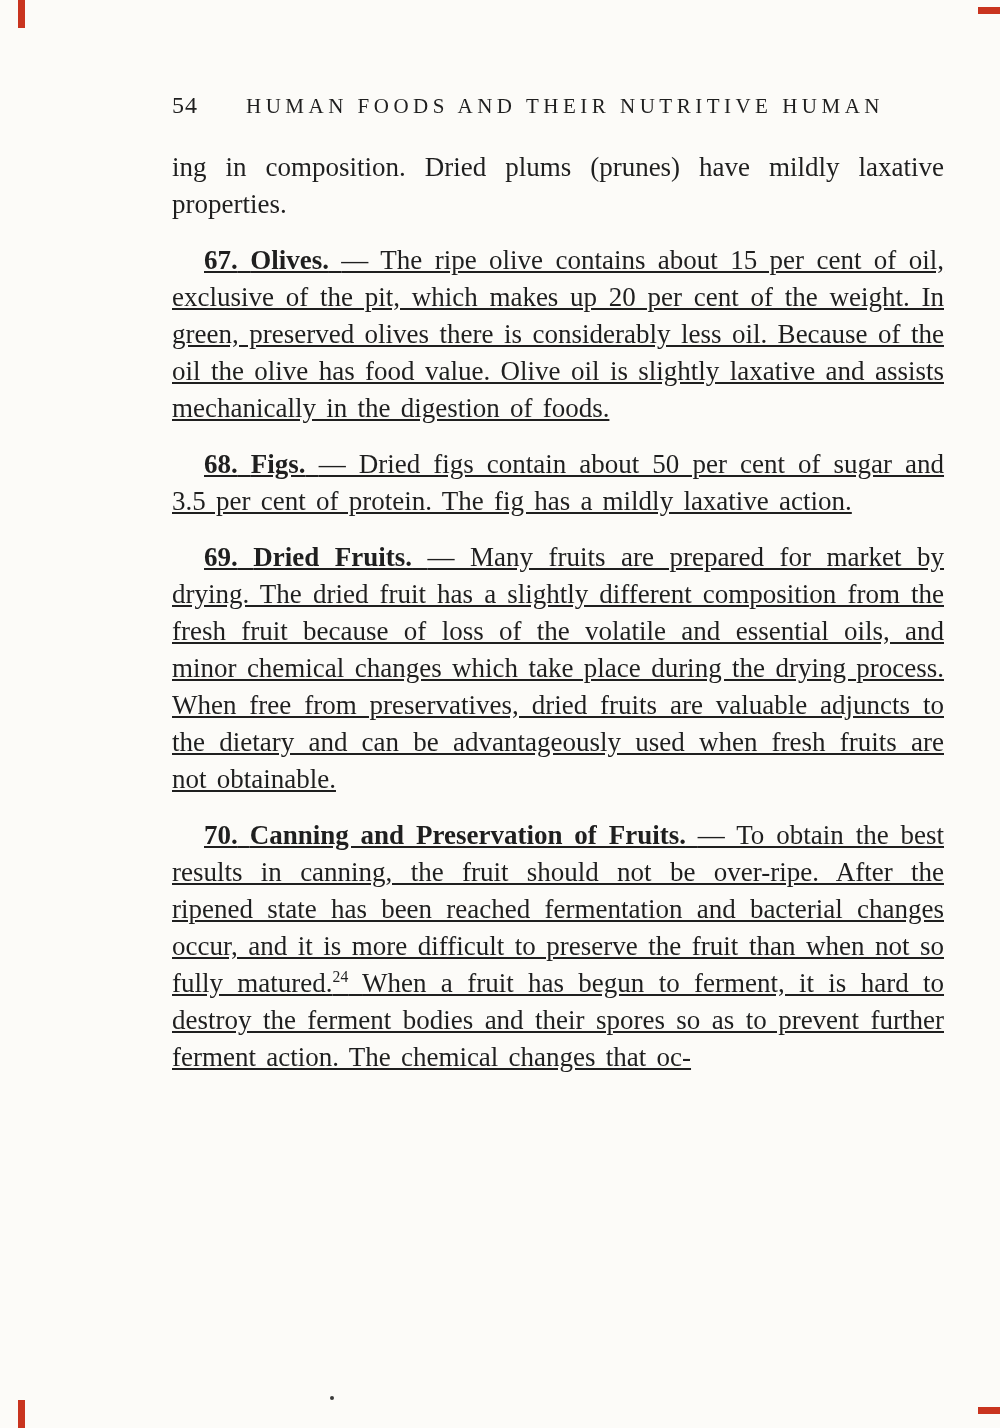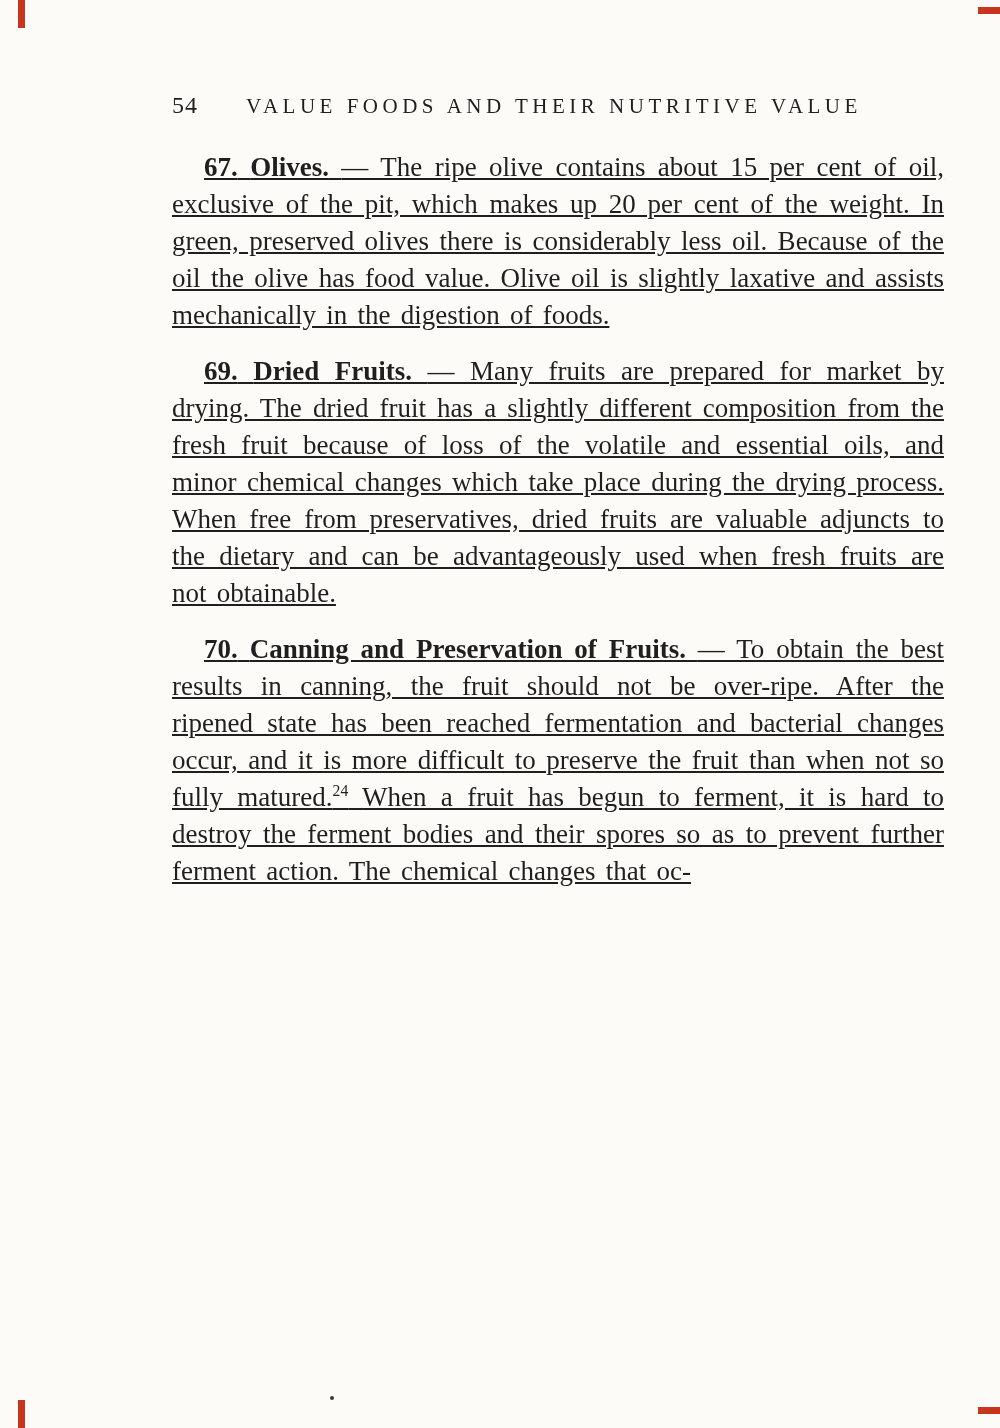--- a/index.html
+++ b/index.html
@@ -80,25 +80,27 @@
   <div class="mark mark-tl"></div>
   <div class="mark mark-tr"></div>
   <div class="mark mark-bl"></div>
   <div class="mark mark-br"></div>
   <div class="speck"></div>
 
   <div class="content">
 
     <div class="header">
       <span class="pagenum">54</span>
-      <span class="running-title">VALUE FOODS AND THEIR NUTRITIVE VALUE</span>
+      <span class="running-title">HUMAN FOODS AND THEIR NUTRITIVE HUMAN</span>
     </div>
 
+    <p class="para"><span>ing in composition. Dried plums (prunes) have mildly laxative properties.</span></p>
 
     <p class="para indent"><span class="num">67.</span> <span class="heading">Olives.</span> <span>— The ripe olive contains about 15 per cent of oil, exclusive of the pit, which makes up 20 per cent of the weight. In green, preserved olives there is considerably less oil. Because of the oil the olive has food value. Olive oil is slightly laxative and assists mechanically in the digestion of foods.</span></p>
 
+    <p class="para indent"><span class="num">68.</span> <span class="heading">Figs.</span> <span>— Dried figs contain about 50 per cent of sugar and 3.5 per cent of protein. The fig has a mildly laxative action.</span></p>
 
     <p class="para indent"><span class="num">69.</span> <span class="heading">Dried Fruits.</span> <span>— Many fruits are prepared for market by drying. The dried fruit has a slightly different composition from the fresh fruit because of loss of the volatile and essential oils, and minor chemical changes which take place during the drying process. When free from preservatives, dried fruits are valuable adjuncts to the dietary and can be advantageously used when fresh fruits are not obtainable.</span></p>
 
     <p class="para indent"><span class="num">70.</span> <span class="heading">Canning and Preservation of Fruits.</span> <span>— To obtain the best results in canning, the fruit should not be over-ripe. After the ripened state has been reached fermentation and bacterial changes occur, and it is more difficult to preserve the fruit than when not so fully matured.</span><sup class="footnote-ref">24</sup> <span>When a fruit has begun to ferment, it is hard to destroy the ferment bodies and their spores so as to prevent further ferment action. The chemical changes that oc-</span></p>
 
   </div>
 </div>
 
 </body></html>

